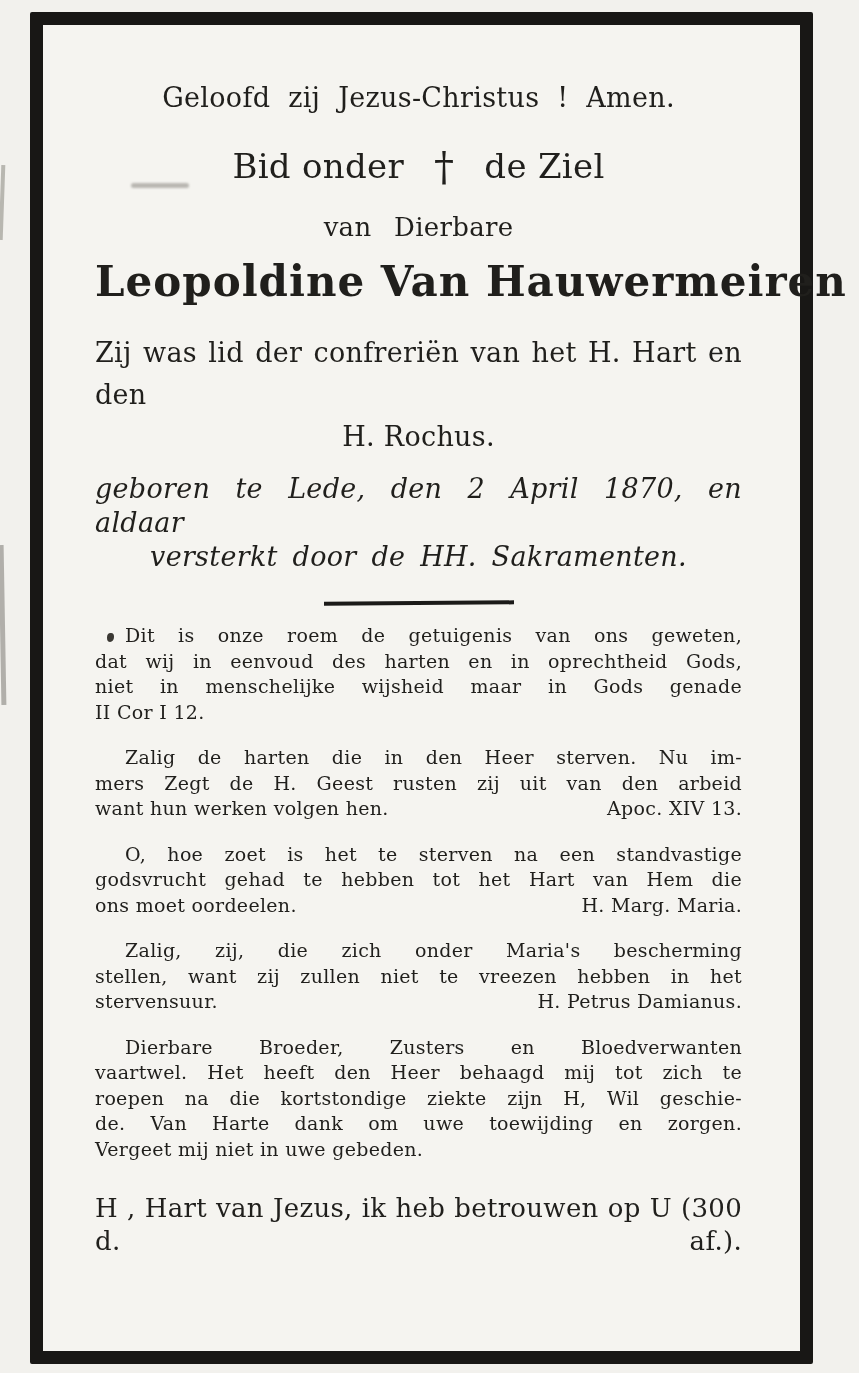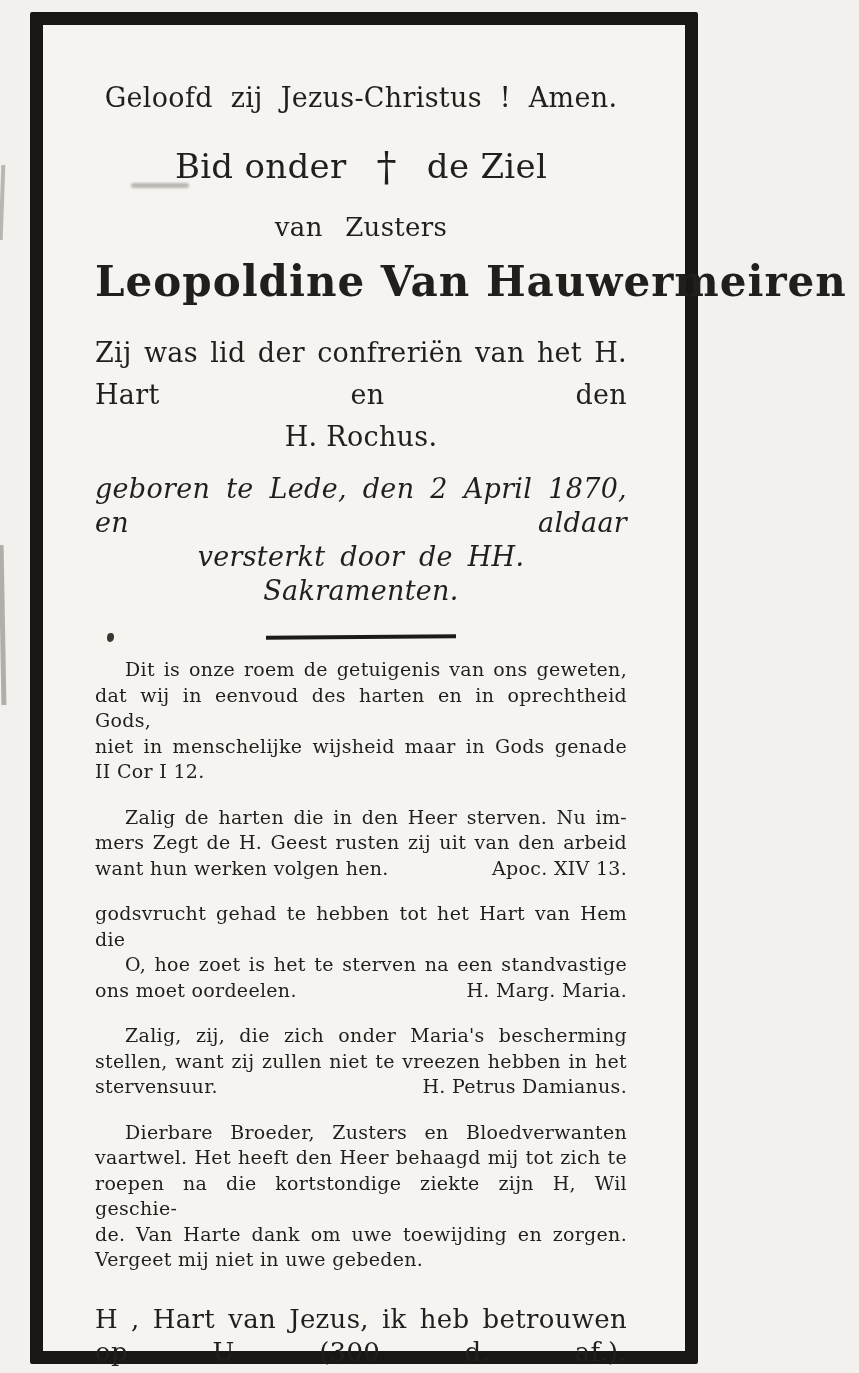--- a/index.html
+++ b/index.html
@@ -14,21 +14,21 @@
   }
   .scan {
     position: relative;
     width: 859px;
     height: 1373px;
   }
   .card {
     position: absolute;
     top: 12px;
     left: 30px;
-    width: 668px;
+    width: 783px;
     height: 1352px;
     box-sizing: border-box;
     border: 13px solid #181715;
     background: #f5f4f0;
     border-radius: 2px;
   }
   .content {
     box-sizing: border-box;
     padding: 56px 58px 0 52px;
     height: 100%;
@@ -149,21 +149,21 @@
   <div class="artifact edge-mark-1"></div>
   <div class="artifact edge-mark-2"></div>
 
   <div class="card">
     <div class="content">
 
       <p class="blessing center">Geloofd zij Jezus-Christus ! Amen.</p>
 
       <p class="prayer center"><span class="part">Bid onder</span><span class="cross">†</span><span class="part">de Ziel</span></p>
 
-      <p class="juffrouw center">van Zusters</p>
+      <p class="juffrouw center">van Dierbare</p>
 
       <p class="name center">Leopoldine Van Hauwermeiren</p>
 
       <p class="membership">
         <span class="jline">Zij was lid der confreriën van het H. Hart en den</span>
         <span class="plainline center">H. Rochus.</span>
       </p>
 
       <p class="dates">
         <span class="jline">geboren te Lede, den 2 April 1870, en aldaar</span>
@@ -184,22 +184,22 @@
       <p class="para">
         <span class="jline ind">Zalig de harten die in den Heer sterven. Nu im-</span>
         <span class="jline">mers Zegt de H. Geest rusten zij uit van den arbeid</span>
         <span class="endline">
             <span>want hun werken volgen hen.</span>
             <span class="ref">Apoc. XIV 13.</span>
           </span>
       </p>
 
       <p class="para">
+        <span class="jline ind">O, hoe zoet is het te sterven na een standvastige</span>
         <span class="jline">godsvrucht gehad te hebben tot het Hart van Hem die</span>
-        <span class="jline ind">O, hoe zoet is het te sterven na een standvastige</span>
         <span class="endline">
             <span>ons moet oordeelen.</span>
             <span class="ref">H. Marg. Maria.</span>
           </span>
       </p>
 
       <p class="para">
         <span class="jline ind">Zalig, zij, die zich onder Maria's bescherming</span>
         <span class="jline">stellen, want zij zullen niet te vreezen hebben in het</span>
         <span class="endline">

